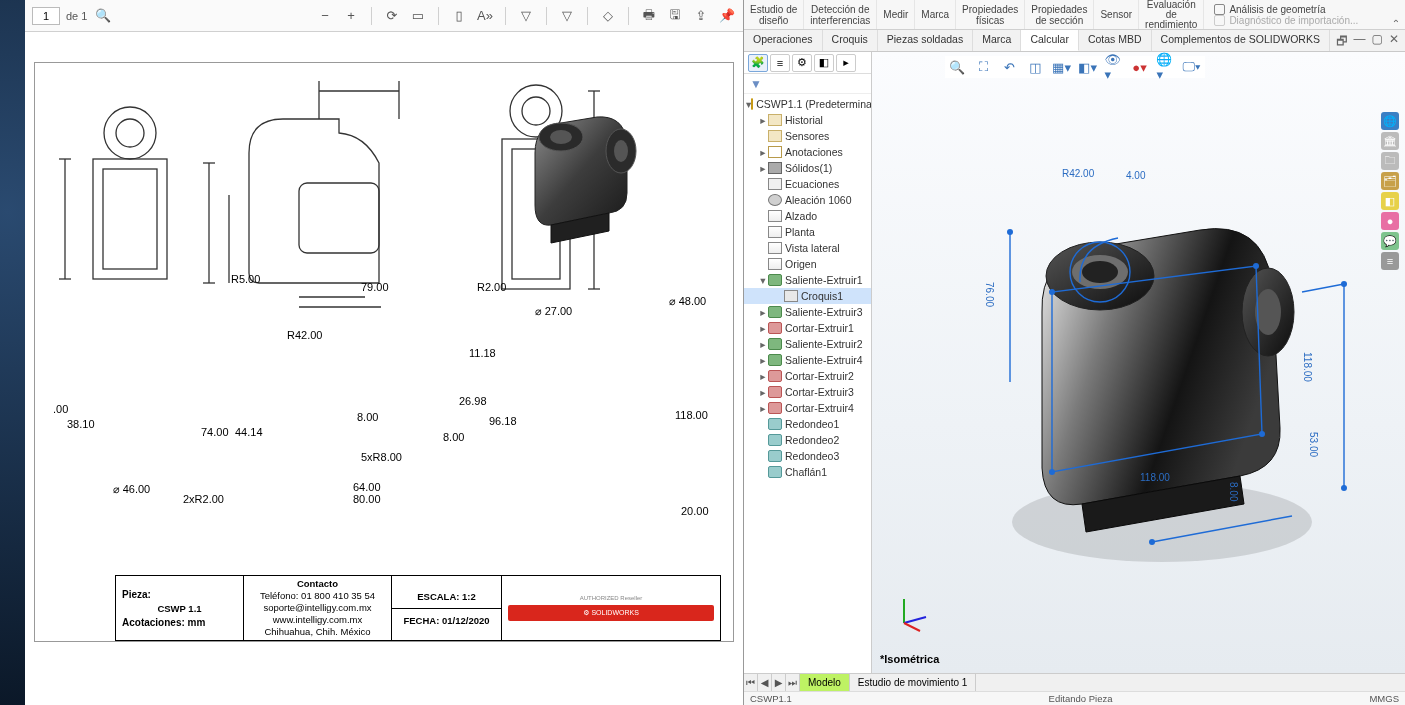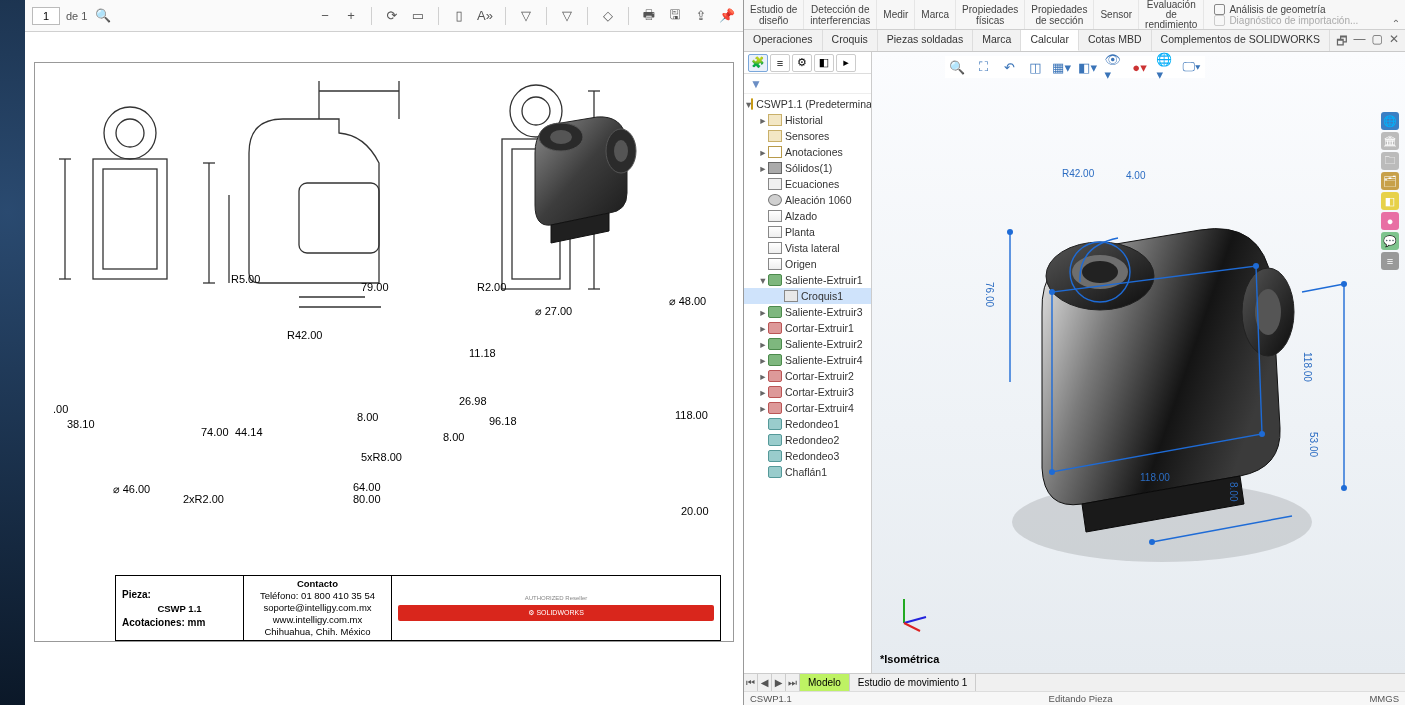--- a/index.html
+++ b/index.html
@@ -223,20 +223,25 @@
               <div style="text-align:center;font-weight:bold;margin:3px 0">CSWP 1.1</div>
               <div><b>Acotaciones: mm</b></div>
             </div>
             <div class="c2">
               <b>Contacto</b>
               <span>Teléfono: 01 800 410 35 54</span>
               <span>soporte@intelligy.com.mx</span>
               <span>www.intelligy.com.mx</span>
               <span>Chihuahua, Chih. México</span>
             </div>
+            <div class="c4">
+              <b>ESCALA: 1:2</b>
+              <div style="height:1px;background:#000;margin:6px -6px"></div>
+              <b>FECHA: 01/12/2020</b>
+            </div>
             <div class="c5">
               <span class="auth-badge">AUTHORIZED Reseller</span>
               <span class="sw-badge">⚙ <span>SOLIDWORKS</span></span>
             </div>
           </div>
         </div>
       </div>
     </div>
   </div>
 

